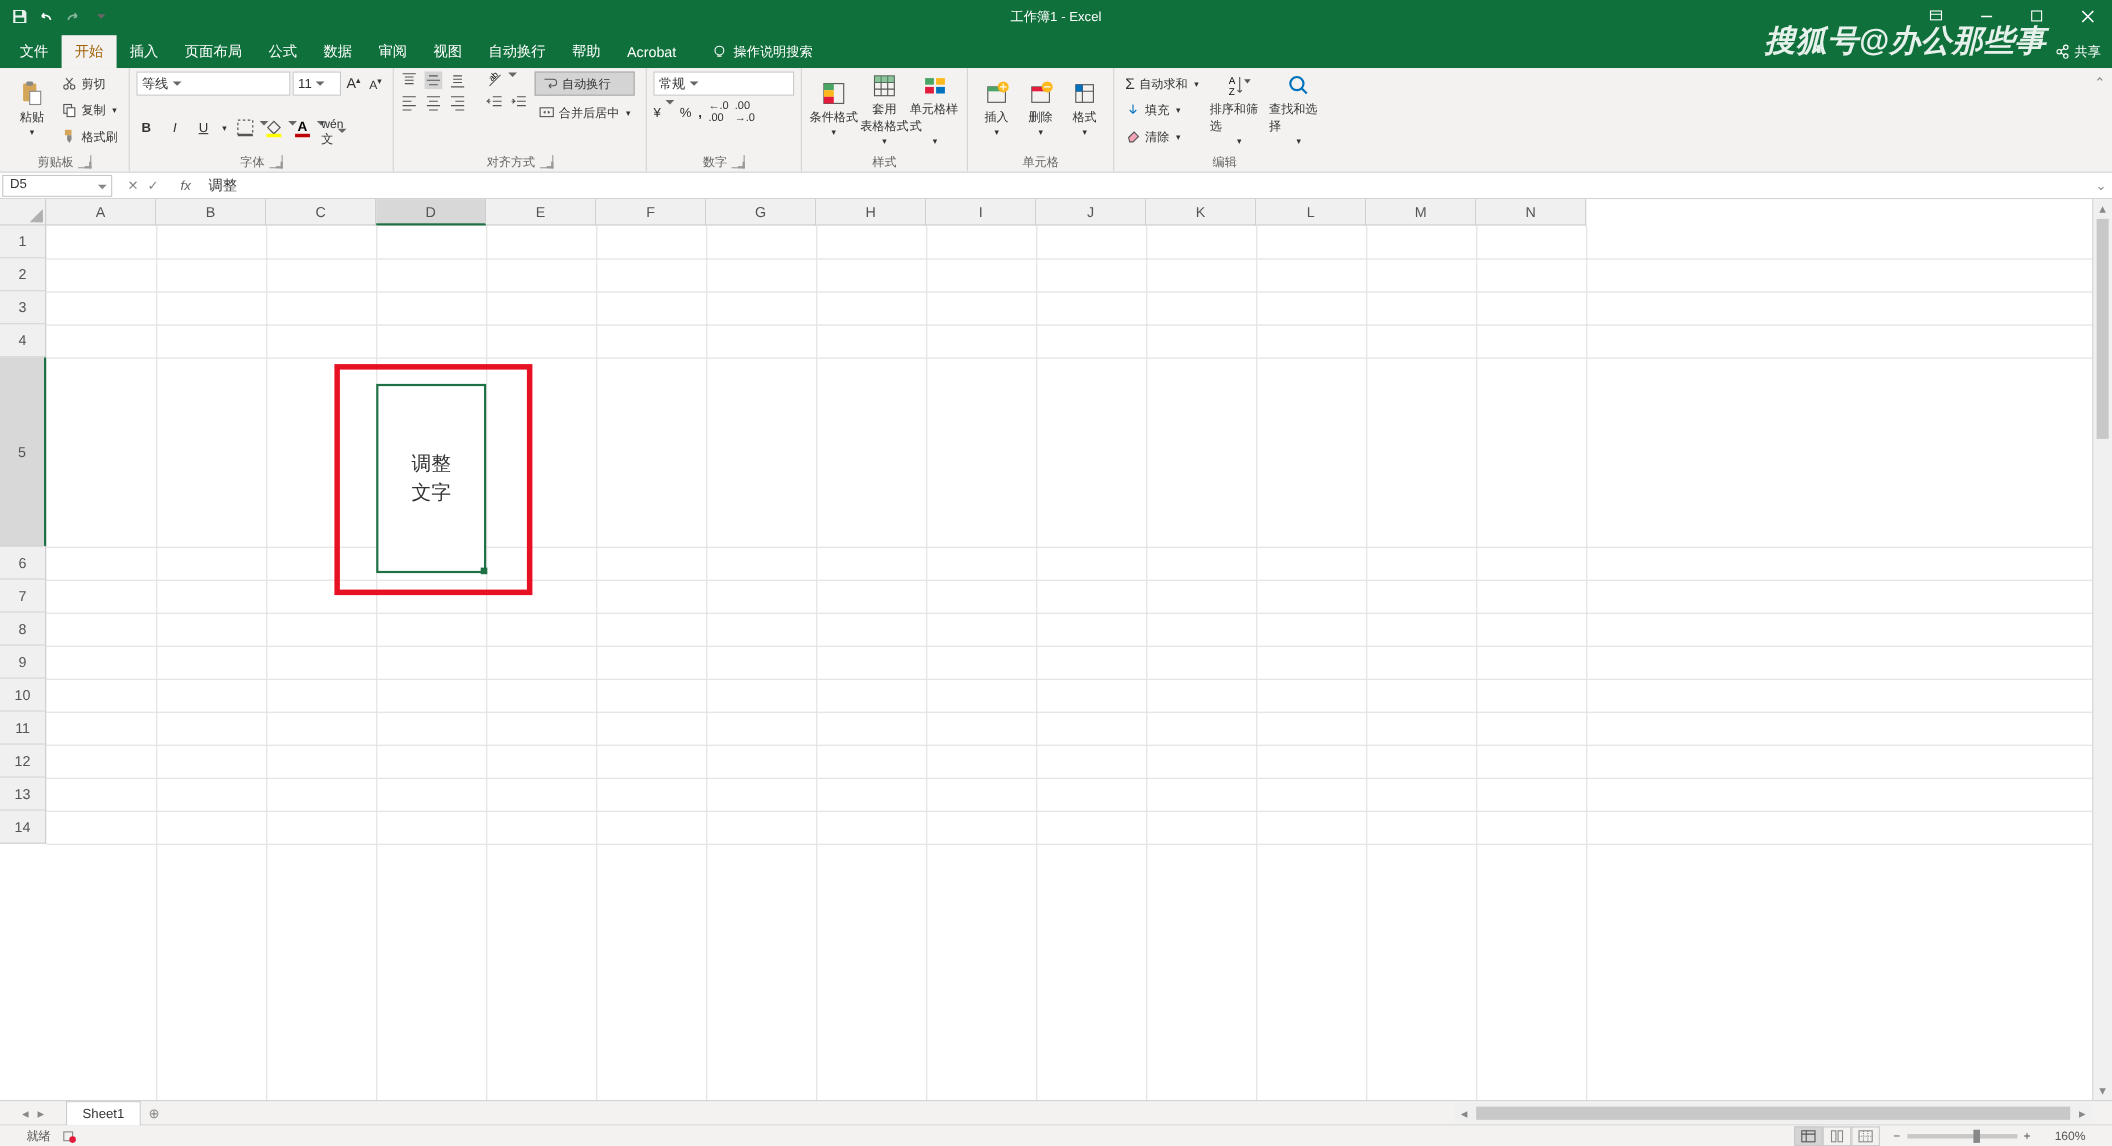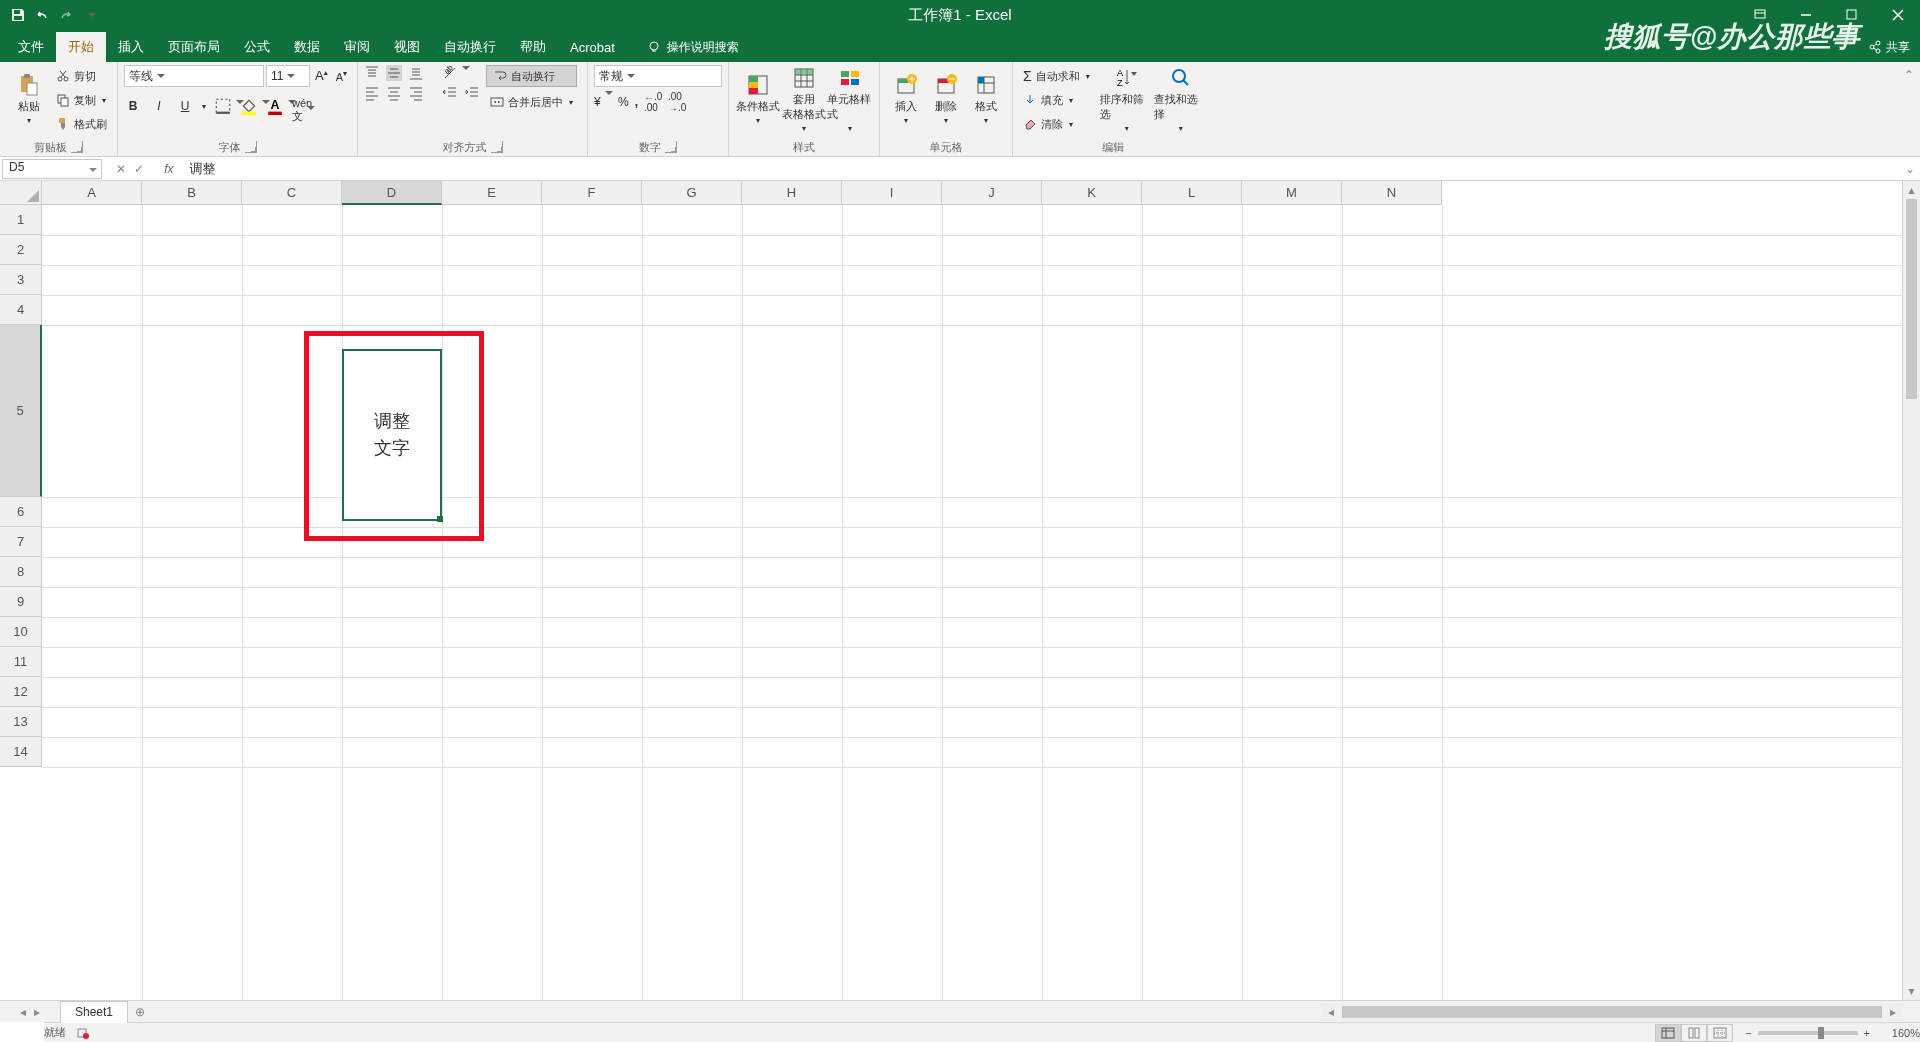--- a/index.html
+++ b/index.html
@@ -1,20 +1,20 @@
 <!DOCTYPE html>
 <html><head>
 <meta charset="utf-8">
 <style>
 *{box-sizing:border-box;margin:0;padding:0;font-family:"Microsoft YaHei","Segoe UI",sans-serif;}
 body{width:1920px;height:1042px;overflow:hidden;background:#fff;font-size:12px;color:#333;}
 .titlebar{height:30px;background:#0f703b;display:flex;align-items:center;color:#fff;position:relative;}
 .qat{display:flex;align-items:center;gap:8px;padding:0 10px;}
 .qat .ic{width:16px;height:16px;display:flex;align-items:center;justify-content:center;}
-.app-title{position:absolute;left:50%;transform:translateX(-50%);font-size:15px;}
+.app-title{position:absolute;left:50%;transform:translateX(-50%);font-size:12px;}
 .win-ctrl{position:absolute;right:0;display:flex;align-items:center;gap:2px;}
 .win-btn{width:44px;height:28px;display:flex;align-items:center;justify-content:center;color:#fff;}
 .water{position:absolute;right:60px;top:18px;font-size:28px;font-weight:600;color:rgba(255,255,255,.9);letter-spacing:.5px;z-index:10;pointer-events:none;font-style:italic;}
 .tabsbar{height:32px;background:#0f703b;display:flex;align-items:flex-end;padding-left:6px;}
 .tab{padding:0 12px;height:30px;display:flex;align-items:center;color:#fff;font-size:13px;}
 .tab.active{background:#f3f2f1;color:#a16207;}
 .tell{display:flex;align-items:center;gap:6px;color:#fff;margin-left:12px;padding:0 8px;height:30px;}
 .share{position:absolute;right:10px;color:#fff;display:flex;align-items:center;gap:4px;height:30px;font-size:12px;}
 .ribbon{height:95px;background:#f3f2f1;border-bottom:1px solid #d4d4d4;display:flex;position:relative;}
 .group{display:flex;flex-direction:column;border-right:1px solid #d4d4d4;padding:3px 6px 0;}
@@ -57,21 +57,21 @@
 .vscroll{width:18px;background:#f0f0f0;border-left:1px solid #d4d4d4;display:flex;flex-direction:column;}
 .vscroll .arr{height:18px;display:flex;align-items:center;justify-content:center;color:#888;}
 .vscroll .thumb{background:#c8c8c8;margin:0 3px;height:200px;}
 .sheetbar{height:22px;background:#f3f2f1;border-top:1px solid #d4d4d4;display:flex;align-items:center;position:relative;}
 .sh-nav{width:60px;display:flex;align-items:center;justify-content:center;gap:8px;color:#888;}
 .sh-tab{height:22px;padding:0 14px;background:#fff;border:1px solid #ccc;border-bottom:none;display:flex;align-items:center;font-size:12px;}
 .sh-add{width:24px;display:flex;align-items:center;justify-content:center;color:#888;}
 .hscroll{position:absolute;right:18px;width:580px;height:18px;background:#f0f0f0;display:flex;align-items:center;}
 .hscroll .arr{width:18px;display:flex;align-items:center;justify-content:center;color:#888;}
 .hscroll .thumb{height:12px;background:#c8c8c8;flex:1;margin:0 2px;}
-.statusbar{height:20px;background:#f3f2f1;border-top:1px solid #d4d4d4;display:flex;align-items:center;font-size:11px;padding:0 0;color:#555;margin-left:44px;}
+.statusbar{height:20px;background:#f3f2f1;border-top:1px solid #d4d4d4;display:flex;align-items:center;font-size:11px;padding:0 24px;color:#555;}
 .statusbar .spacer{flex:1;}
 .view-btns{display:flex;gap:0;}
 .vbtn{width:26px;height:18px;border:1px solid #c8c8c8;display:flex;align-items:center;justify-content:center;}
 .vbtn.active{background:#d4d4d4;}
 .zoom{display:flex;align-items:center;gap:6px;margin-left:12px;}
 .zslider{width:100px;height:4px;background:#c8c8c8;position:relative;}
 .zslider::after{content:"";position:absolute;left:60%;top:-4px;width:6px;height:12px;background:#888;}
 .collapse{position:absolute;right:6px;top:6px;color:#888;}
 </style>
 </head>
@@ -195,21 +195,21 @@
           </div>
       </div>
     </div>
     <div class="group-label">
         <span>剪贴板</span>
         <span class="dlauncher"></span>
       </div>
   </div>
 
   <div class="group" style="min-width:240px">
-    <div class="group-body col" style="gap:10px">
+    <div class="group-body col" style="gap:20px">
       <div class="row">
         <div class="combo drop" style="width:140px">
             <span>等线</span>
           </div>
         <div class="combo drop" style="width:44px">
             <span>11</span>
           </div>
         <span style="padding:0 3px;font-size:13px">A<sup style="font-size:8px">▴</sup></span>
         <span style="padding:0 3px;font-size:11px">A<sup style="font-size:8px">▾</sup></span>
       </div>

